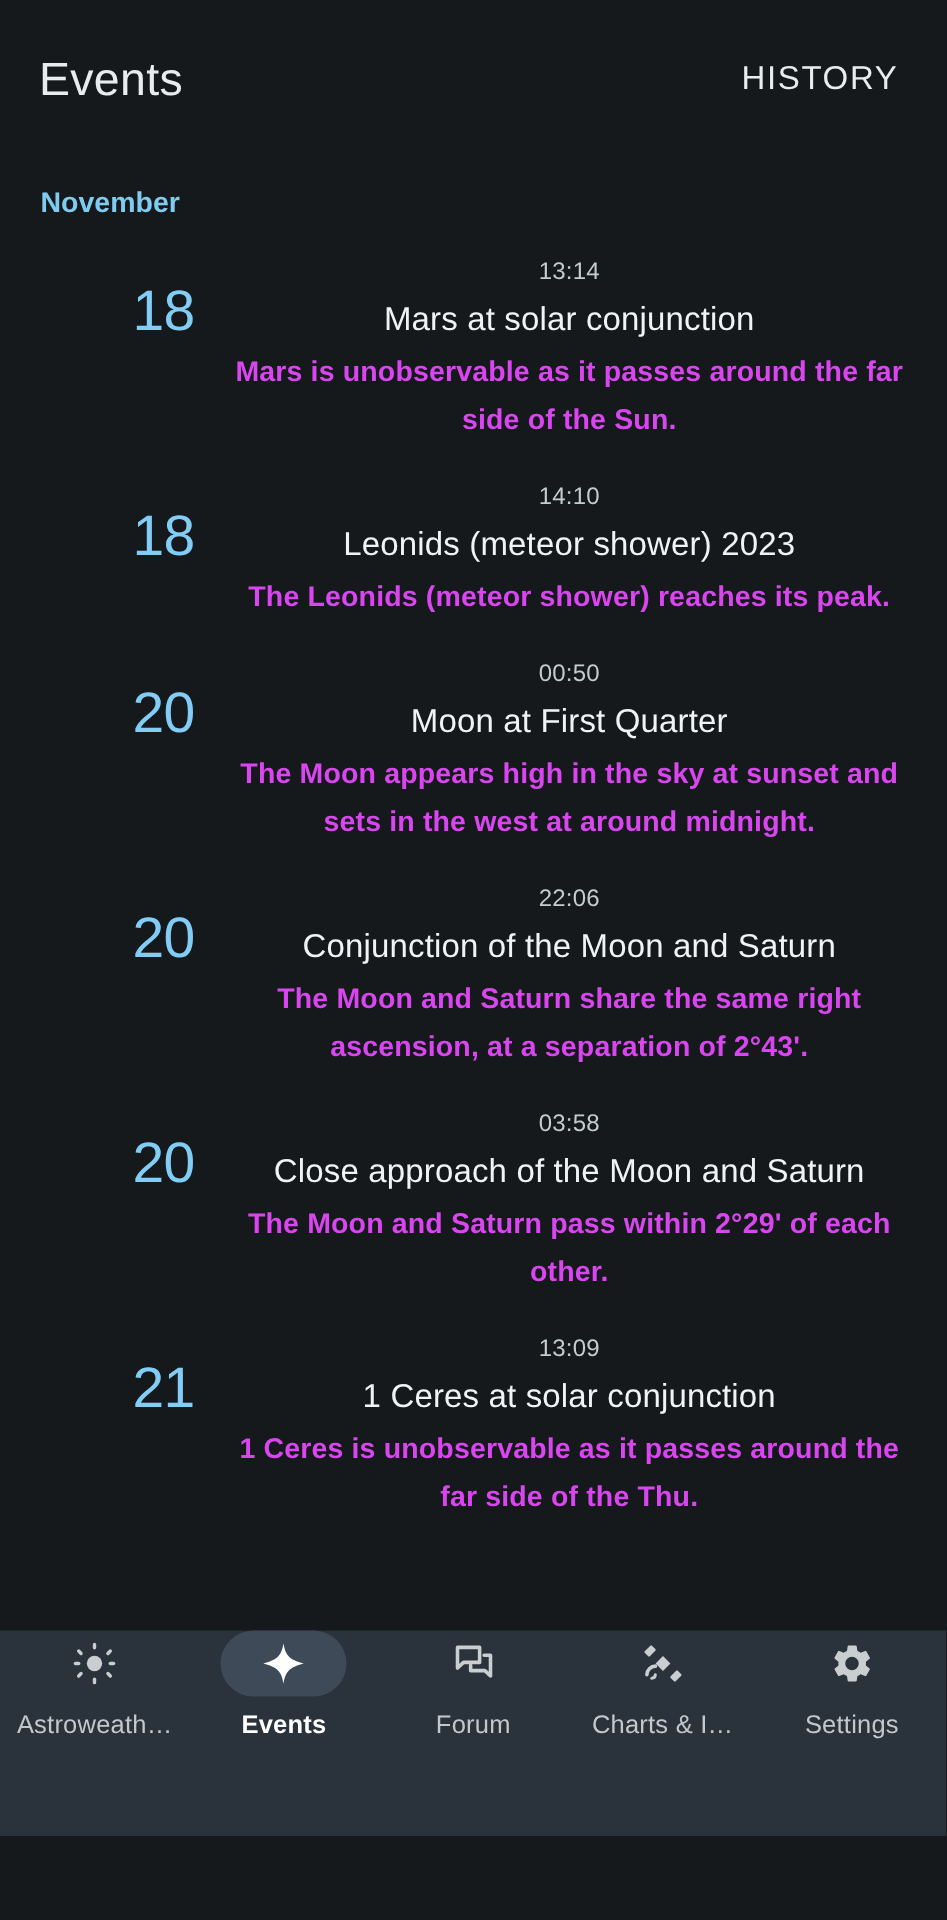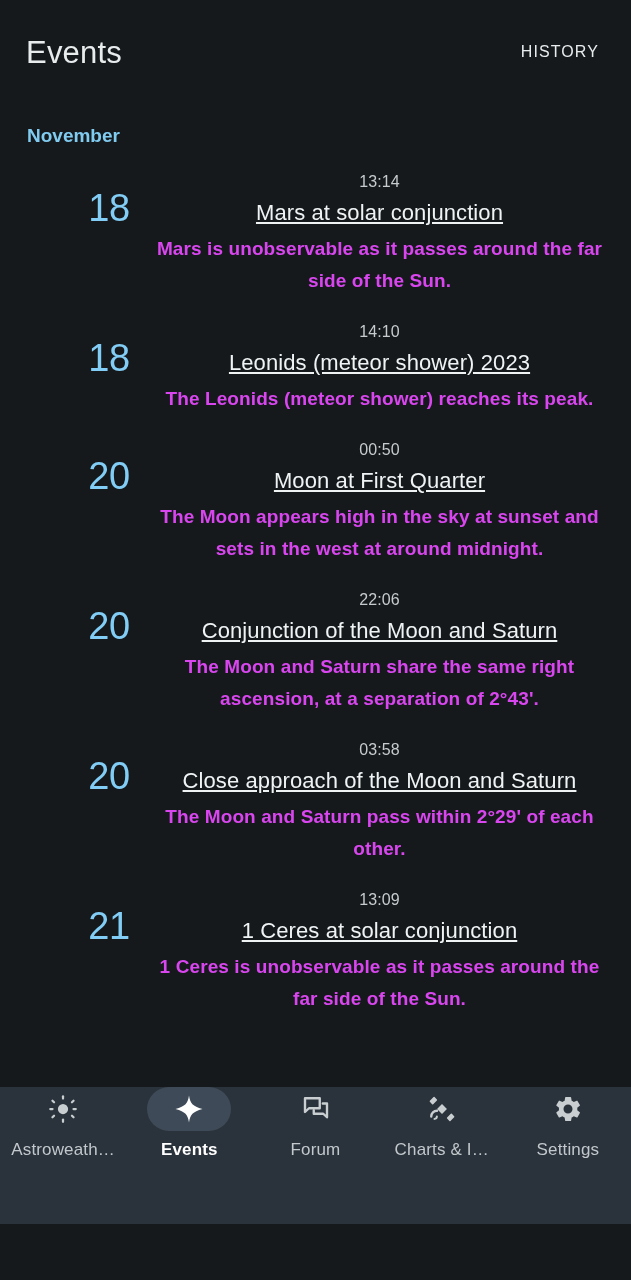--- a/index.html
+++ b/index.html
@@ -32,21 +32,21 @@
   }
   .appbar-title {
     color: #e9eced;
     font-size: 31px;
     font-weight: 400;
     letter-spacing: 0.2px;
     line-height: 1;
   }
   .appbar-action {
     color: #e9eced;
-    font-size: 16px;
+    font-size: 22px;
     font-weight: 500;
     letter-spacing: 1.1px;
     padding: 8px 6px;
     cursor: pointer;
     text-align: right;
   }
 
   
   .content {
     flex: 1 1 auto;
@@ -97,21 +97,20 @@
     letter-spacing: 0.1px;
   }
 
   .event-title {
     color: #f0f3f4;
     font-size: 22px;
     font-weight: 400;
     line-height: 32px;
     margin-top: 4px;
     letter-spacing: 0.1px;
-    text-decoration: underline;
   }
 
   .event-desc {
     color: #d946ef;
     font-size: 19px;
     font-weight: 700;
     line-height: 32px;
     margin-top: 4px;
     letter-spacing: 0.1px;
     max-width: 510px;
@@ -226,21 +225,21 @@
           <div class="event-title">Close approach of the Moon and Saturn</div>
           <div class="event-desc">The Moon and Saturn pass within 2°29' of each other.</div>
         </div>
       </div>
 
       <div class="event">
         <div class="event-day">21</div>
         <div class="event-body">
           <div class="event-time">13:09</div>
           <div class="event-title">1 Ceres at solar conjunction</div>
-          <div class="event-desc">1 Ceres is unobservable as it passes around the far side of the Sun.</div>
+          <div class="event-desc">1 Ceres is unobservable as it passes around the far side of the Thu.</div>
         </div>
       </div>
 
     </div>
   </div>
 
   <div class="bottomnav">
 
     <div class="nav-item">
       <div class="nav-pill">

